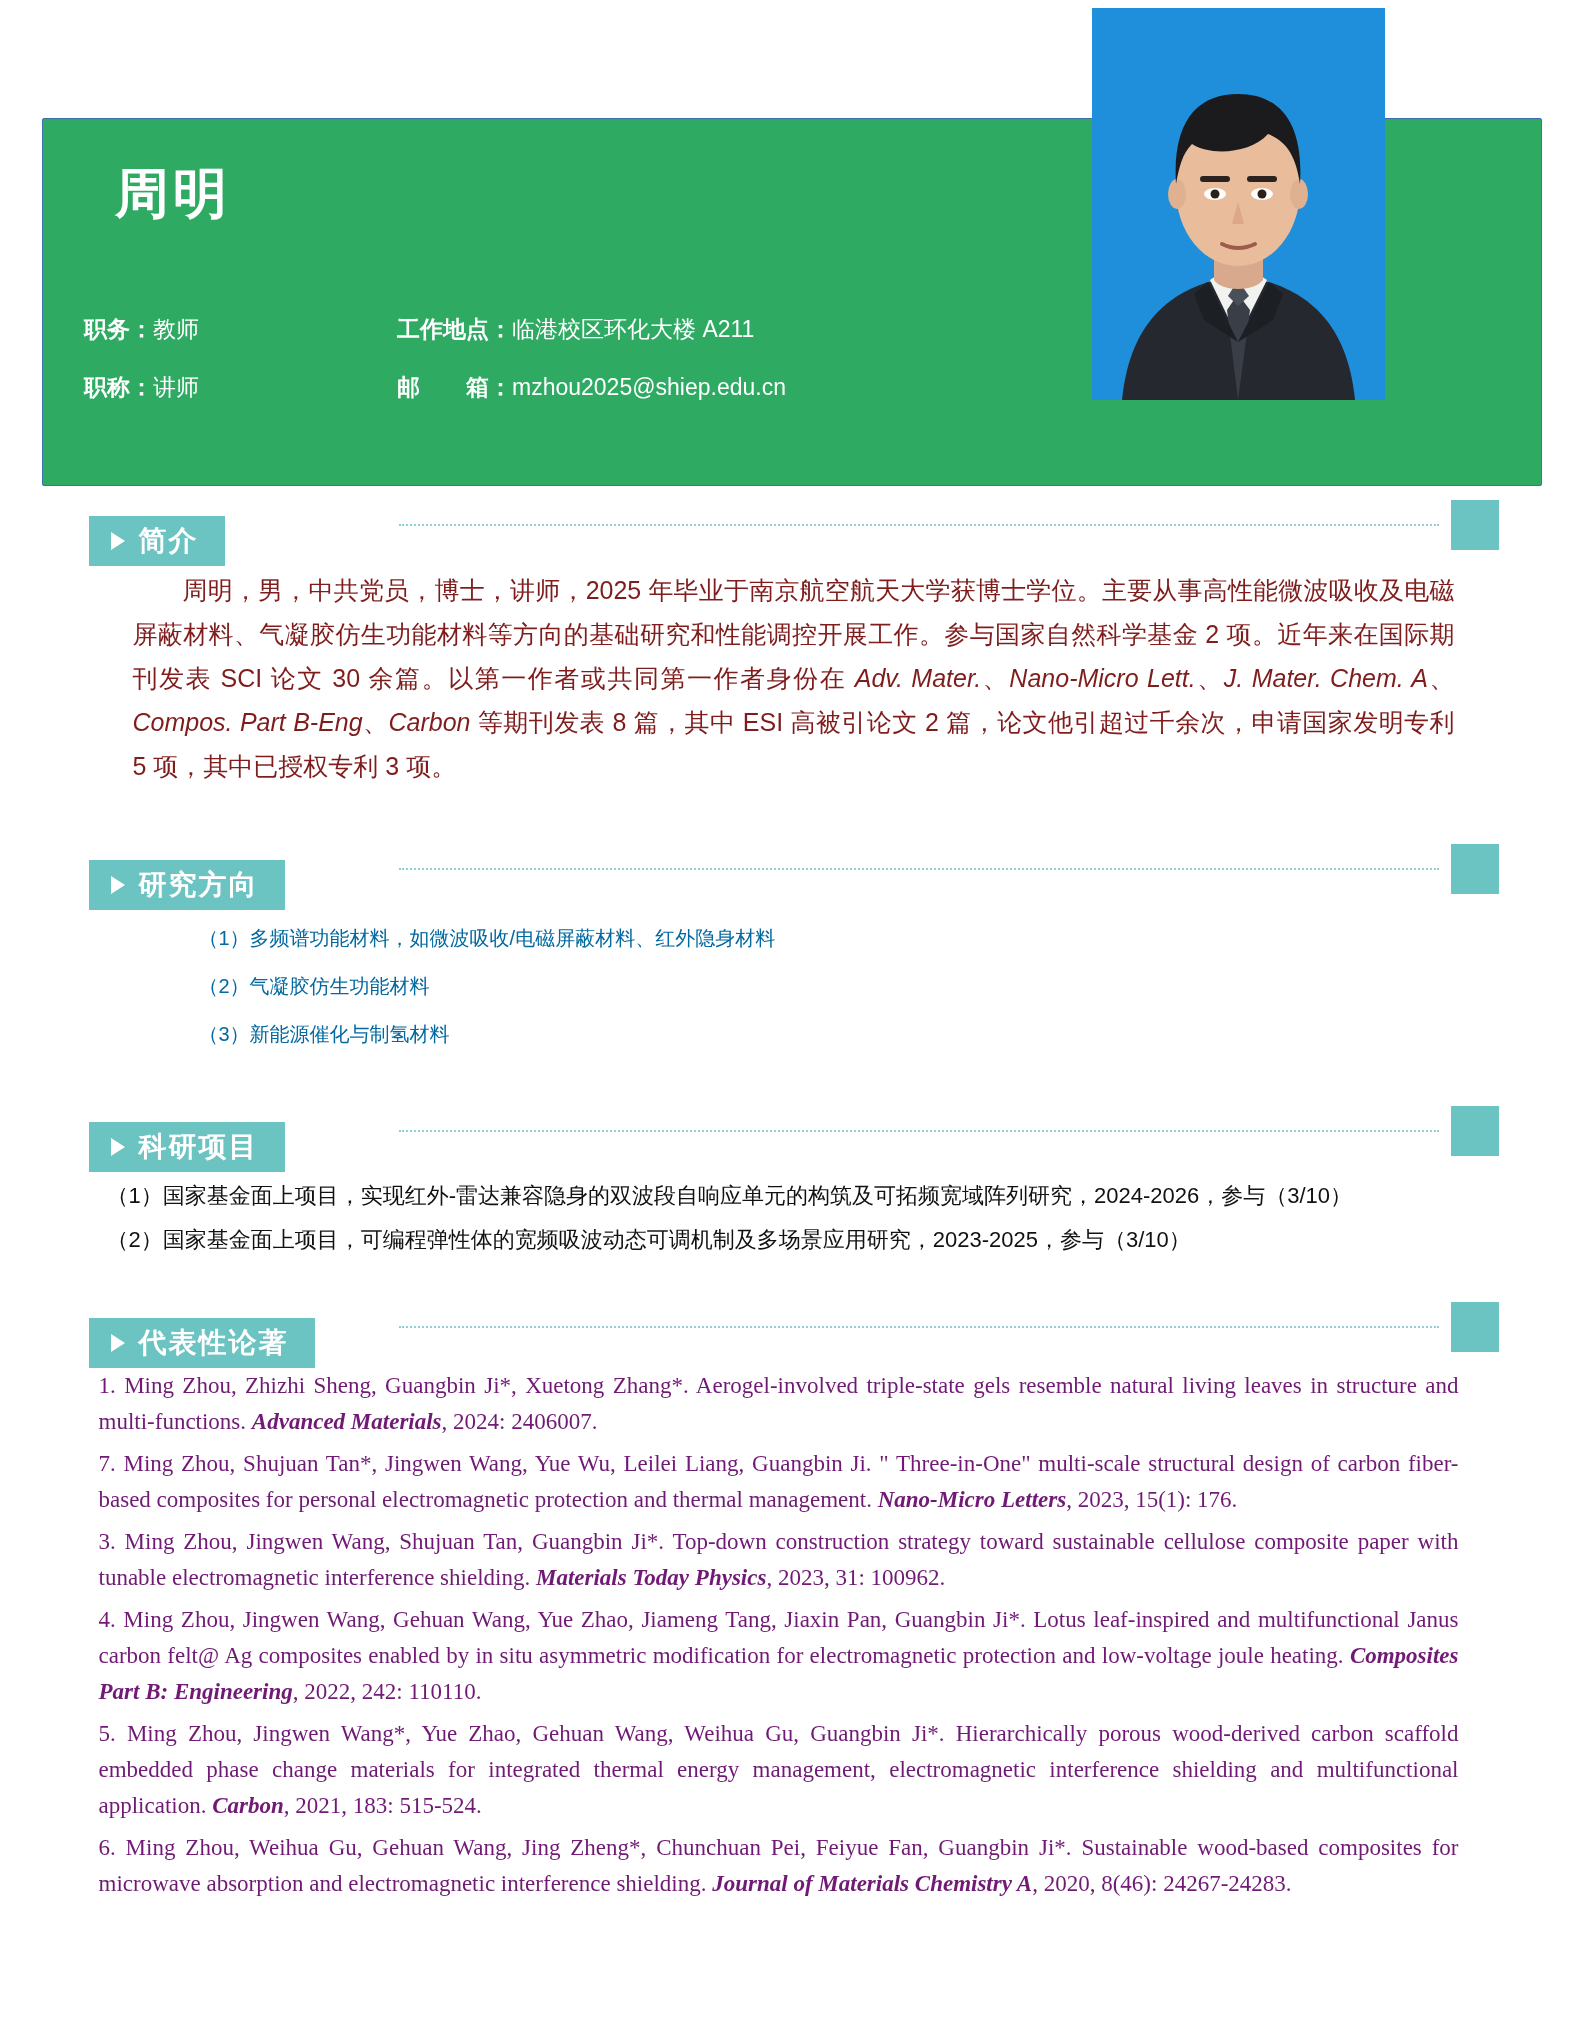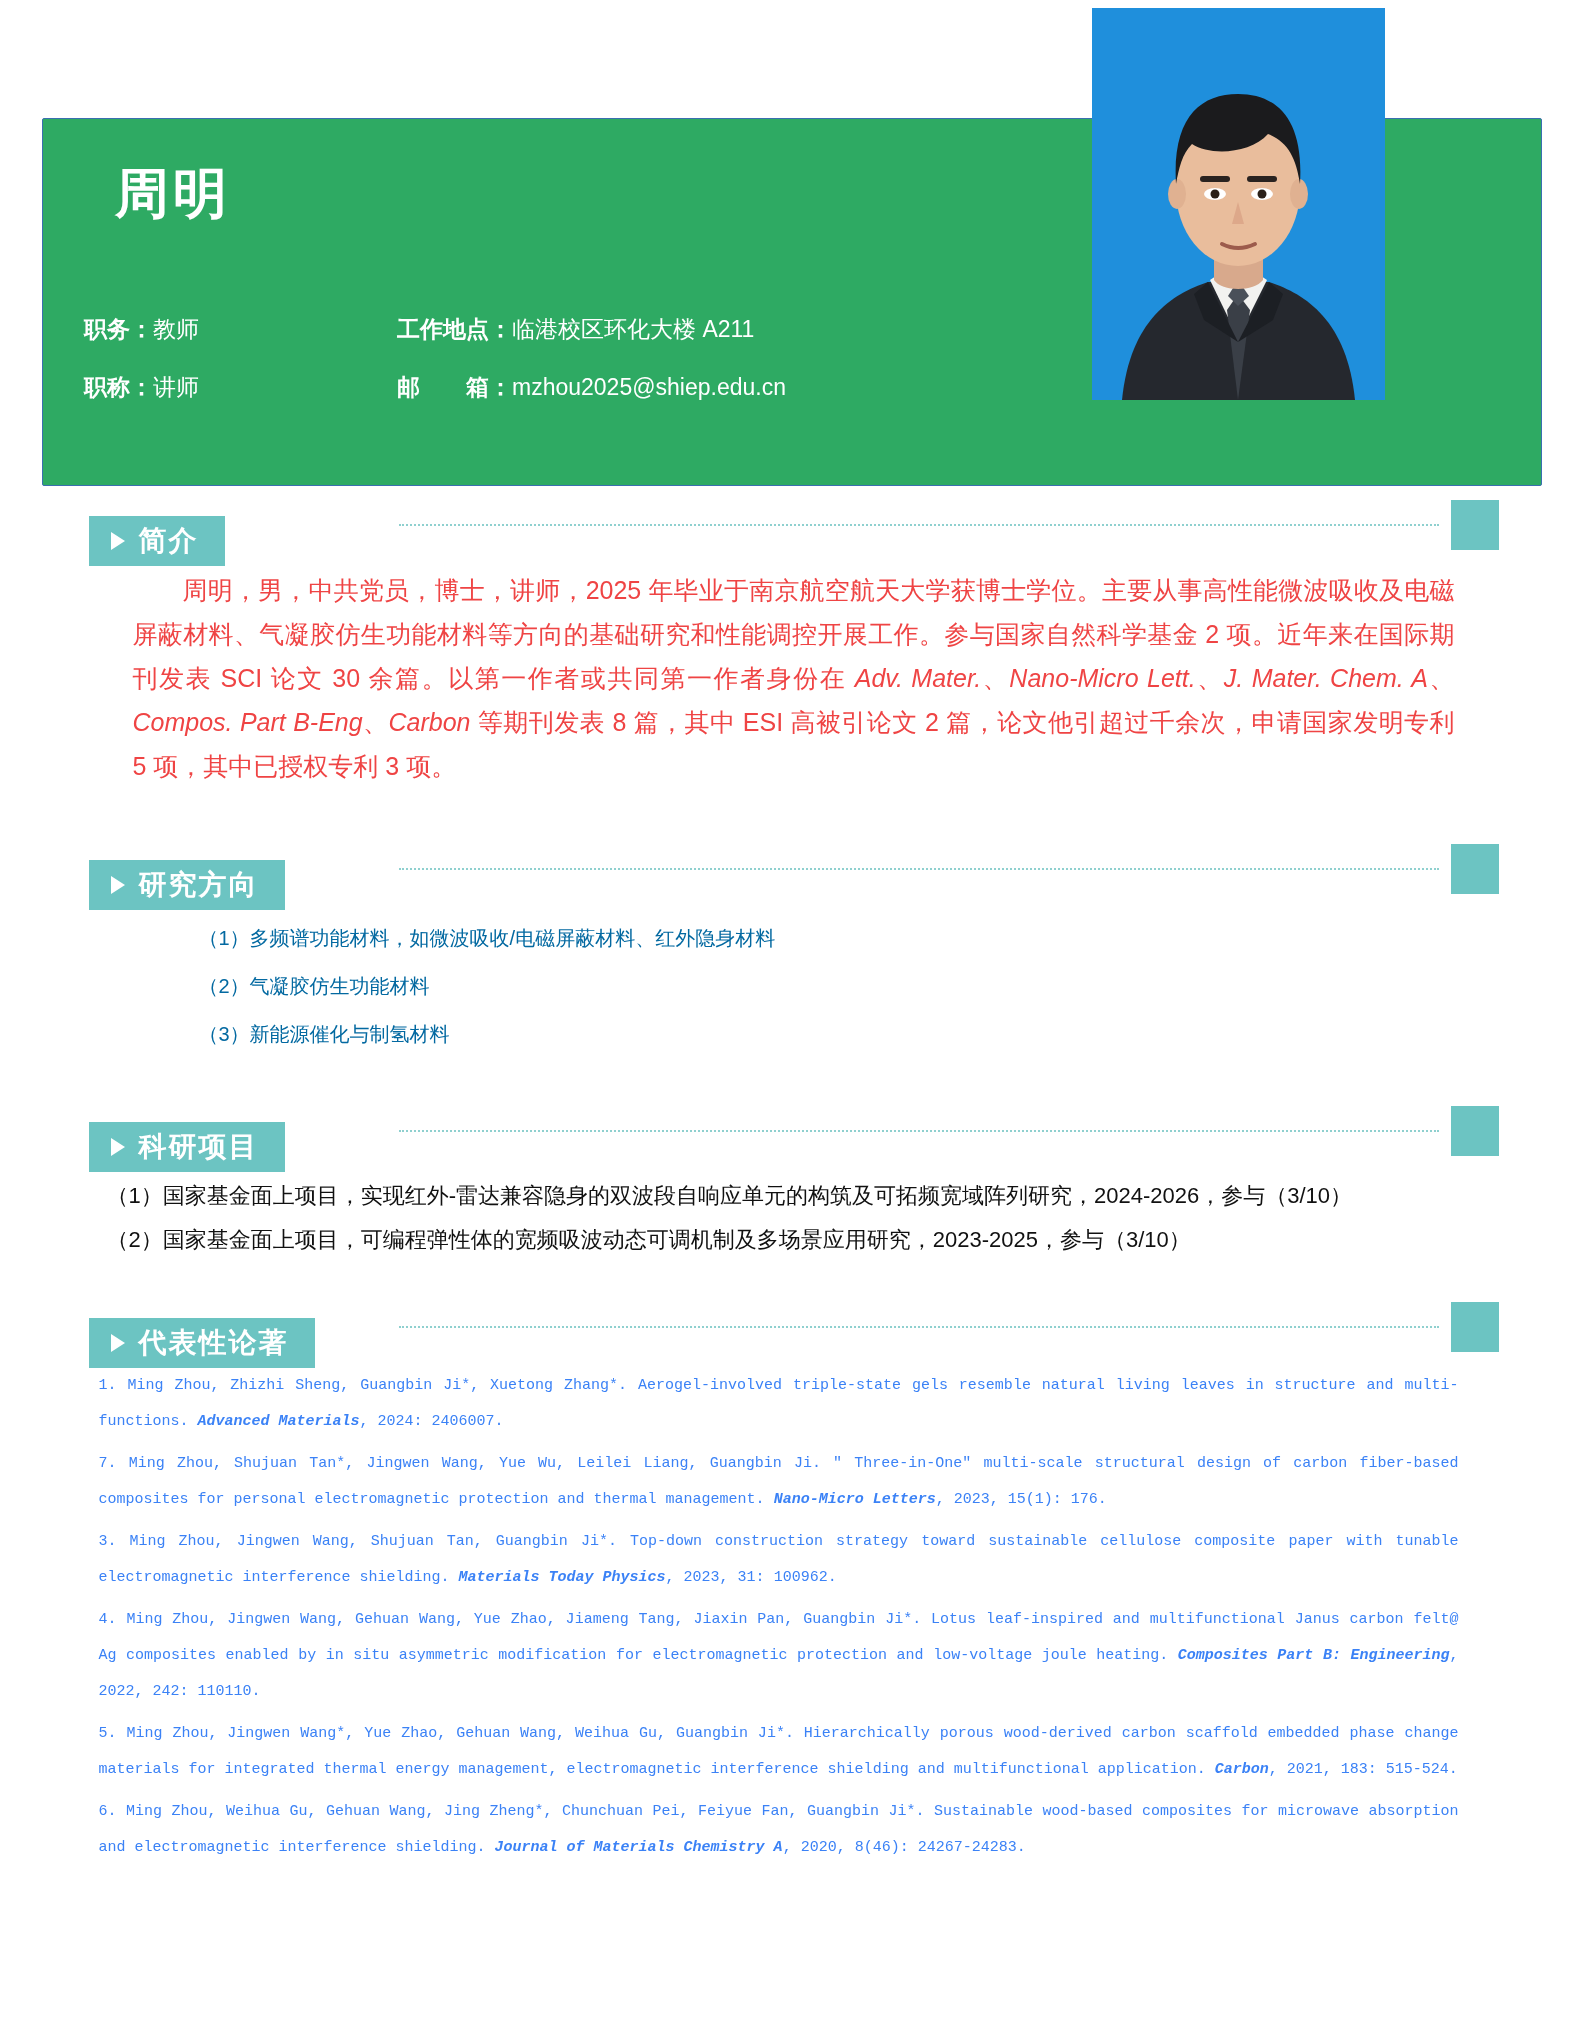--- a/index.html
+++ b/index.html
@@ -116,21 +116,21 @@
     right: 0;
     top: 0;
     width: 48px;
     height: 50px;
     background: #6cc4c2;
   }
 
   .intro-text {
     font-size: 25px;
     line-height: 44px;
-    color: #ef4444;
+    color: #7f1d1d;
     text-align: justify;
     padding: 12px 44px 0 44px;
     text-indent: 50px;
   }
   .intro-text .it {
     font-style: italic;
   }
 
   .bullet-list {
     font-size: 20px;
@@ -140,26 +140,26 @@
   }
 
   .project-list {
     font-size: 22px;
     line-height: 44px;
     padding: 12px 30px 0 18px;
     color: #111111;
   }
 
   .pub-list {
-    font-family: Liberation Mono, monospace;
-    font-size: 15px;
+    font-family: Liberation Serif, serif;
+    font-size: 23px;
     line-height: 36px;
     text-align: justify;
     padding: 10px 40px 0 10px;
-    color: #3b82f6;
+    color: #701a75;
   }
   .pub-item { margin-bottom: 6px; }
   .pub-list b { font-weight: bold; font-style: italic; }
 
   .gap-xl { height: 56px; }
   .gap-l { height: 48px; }
   .gap-m { height: 40px; }
 </style>
 </head>
 <body>

